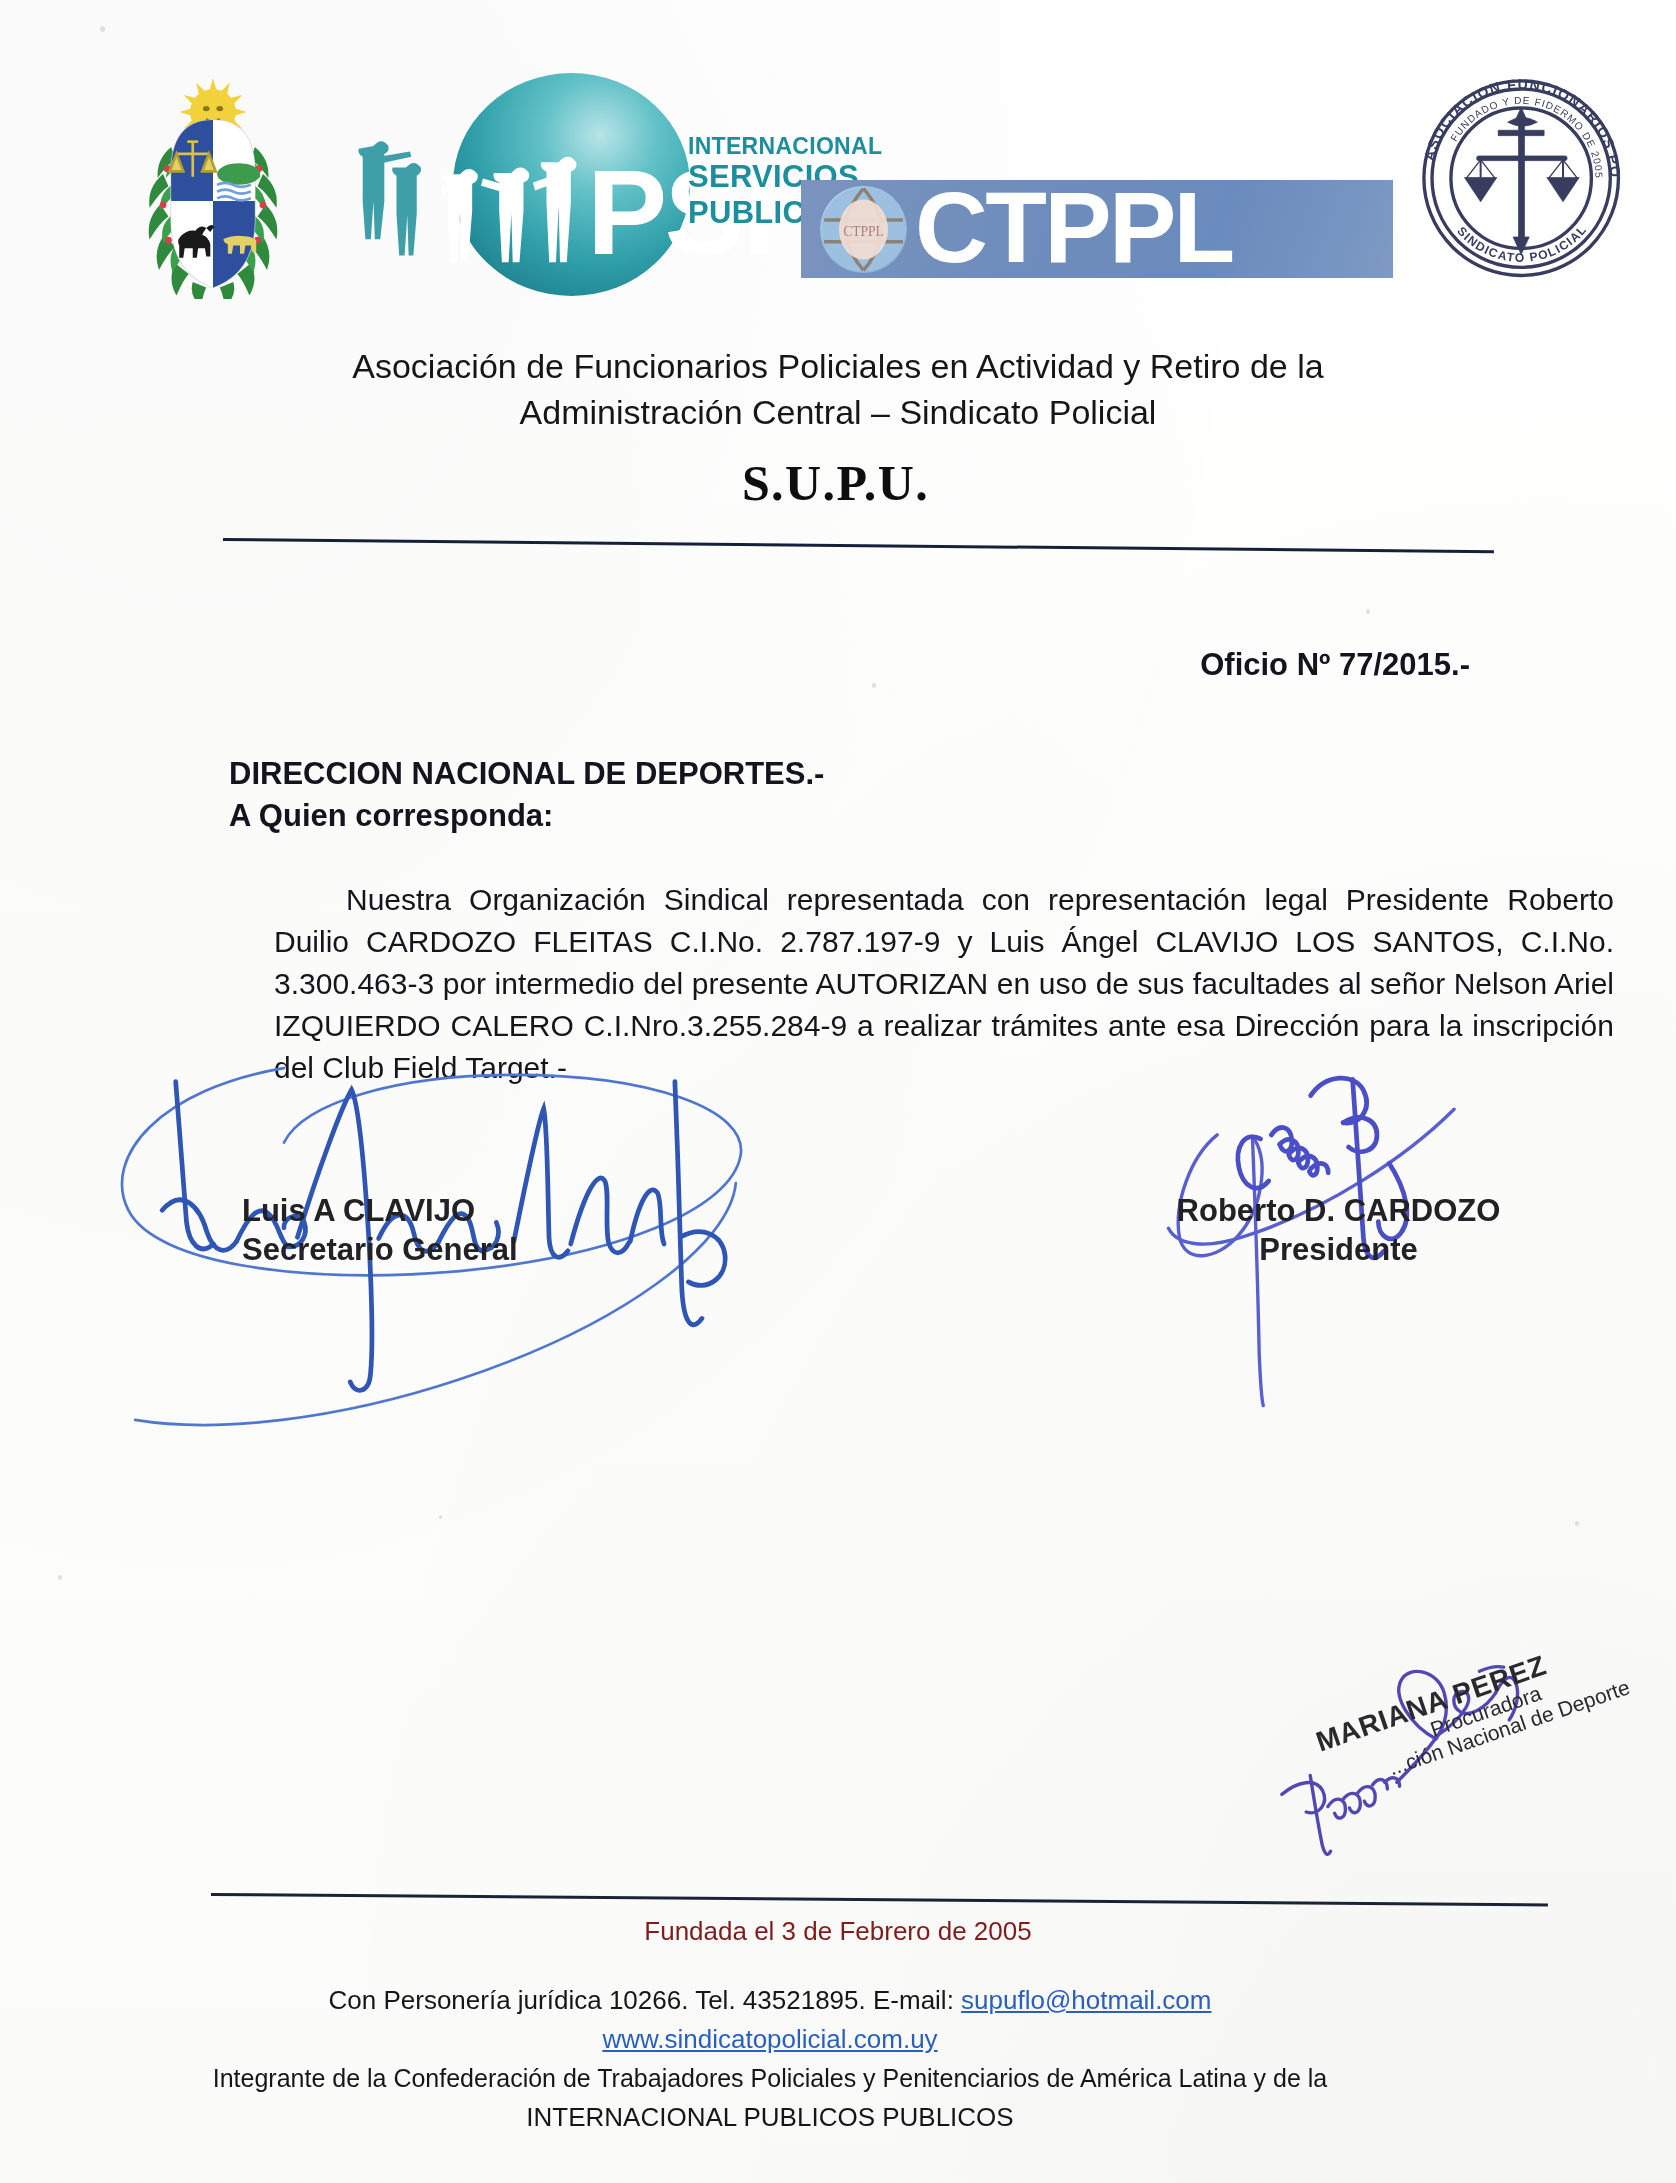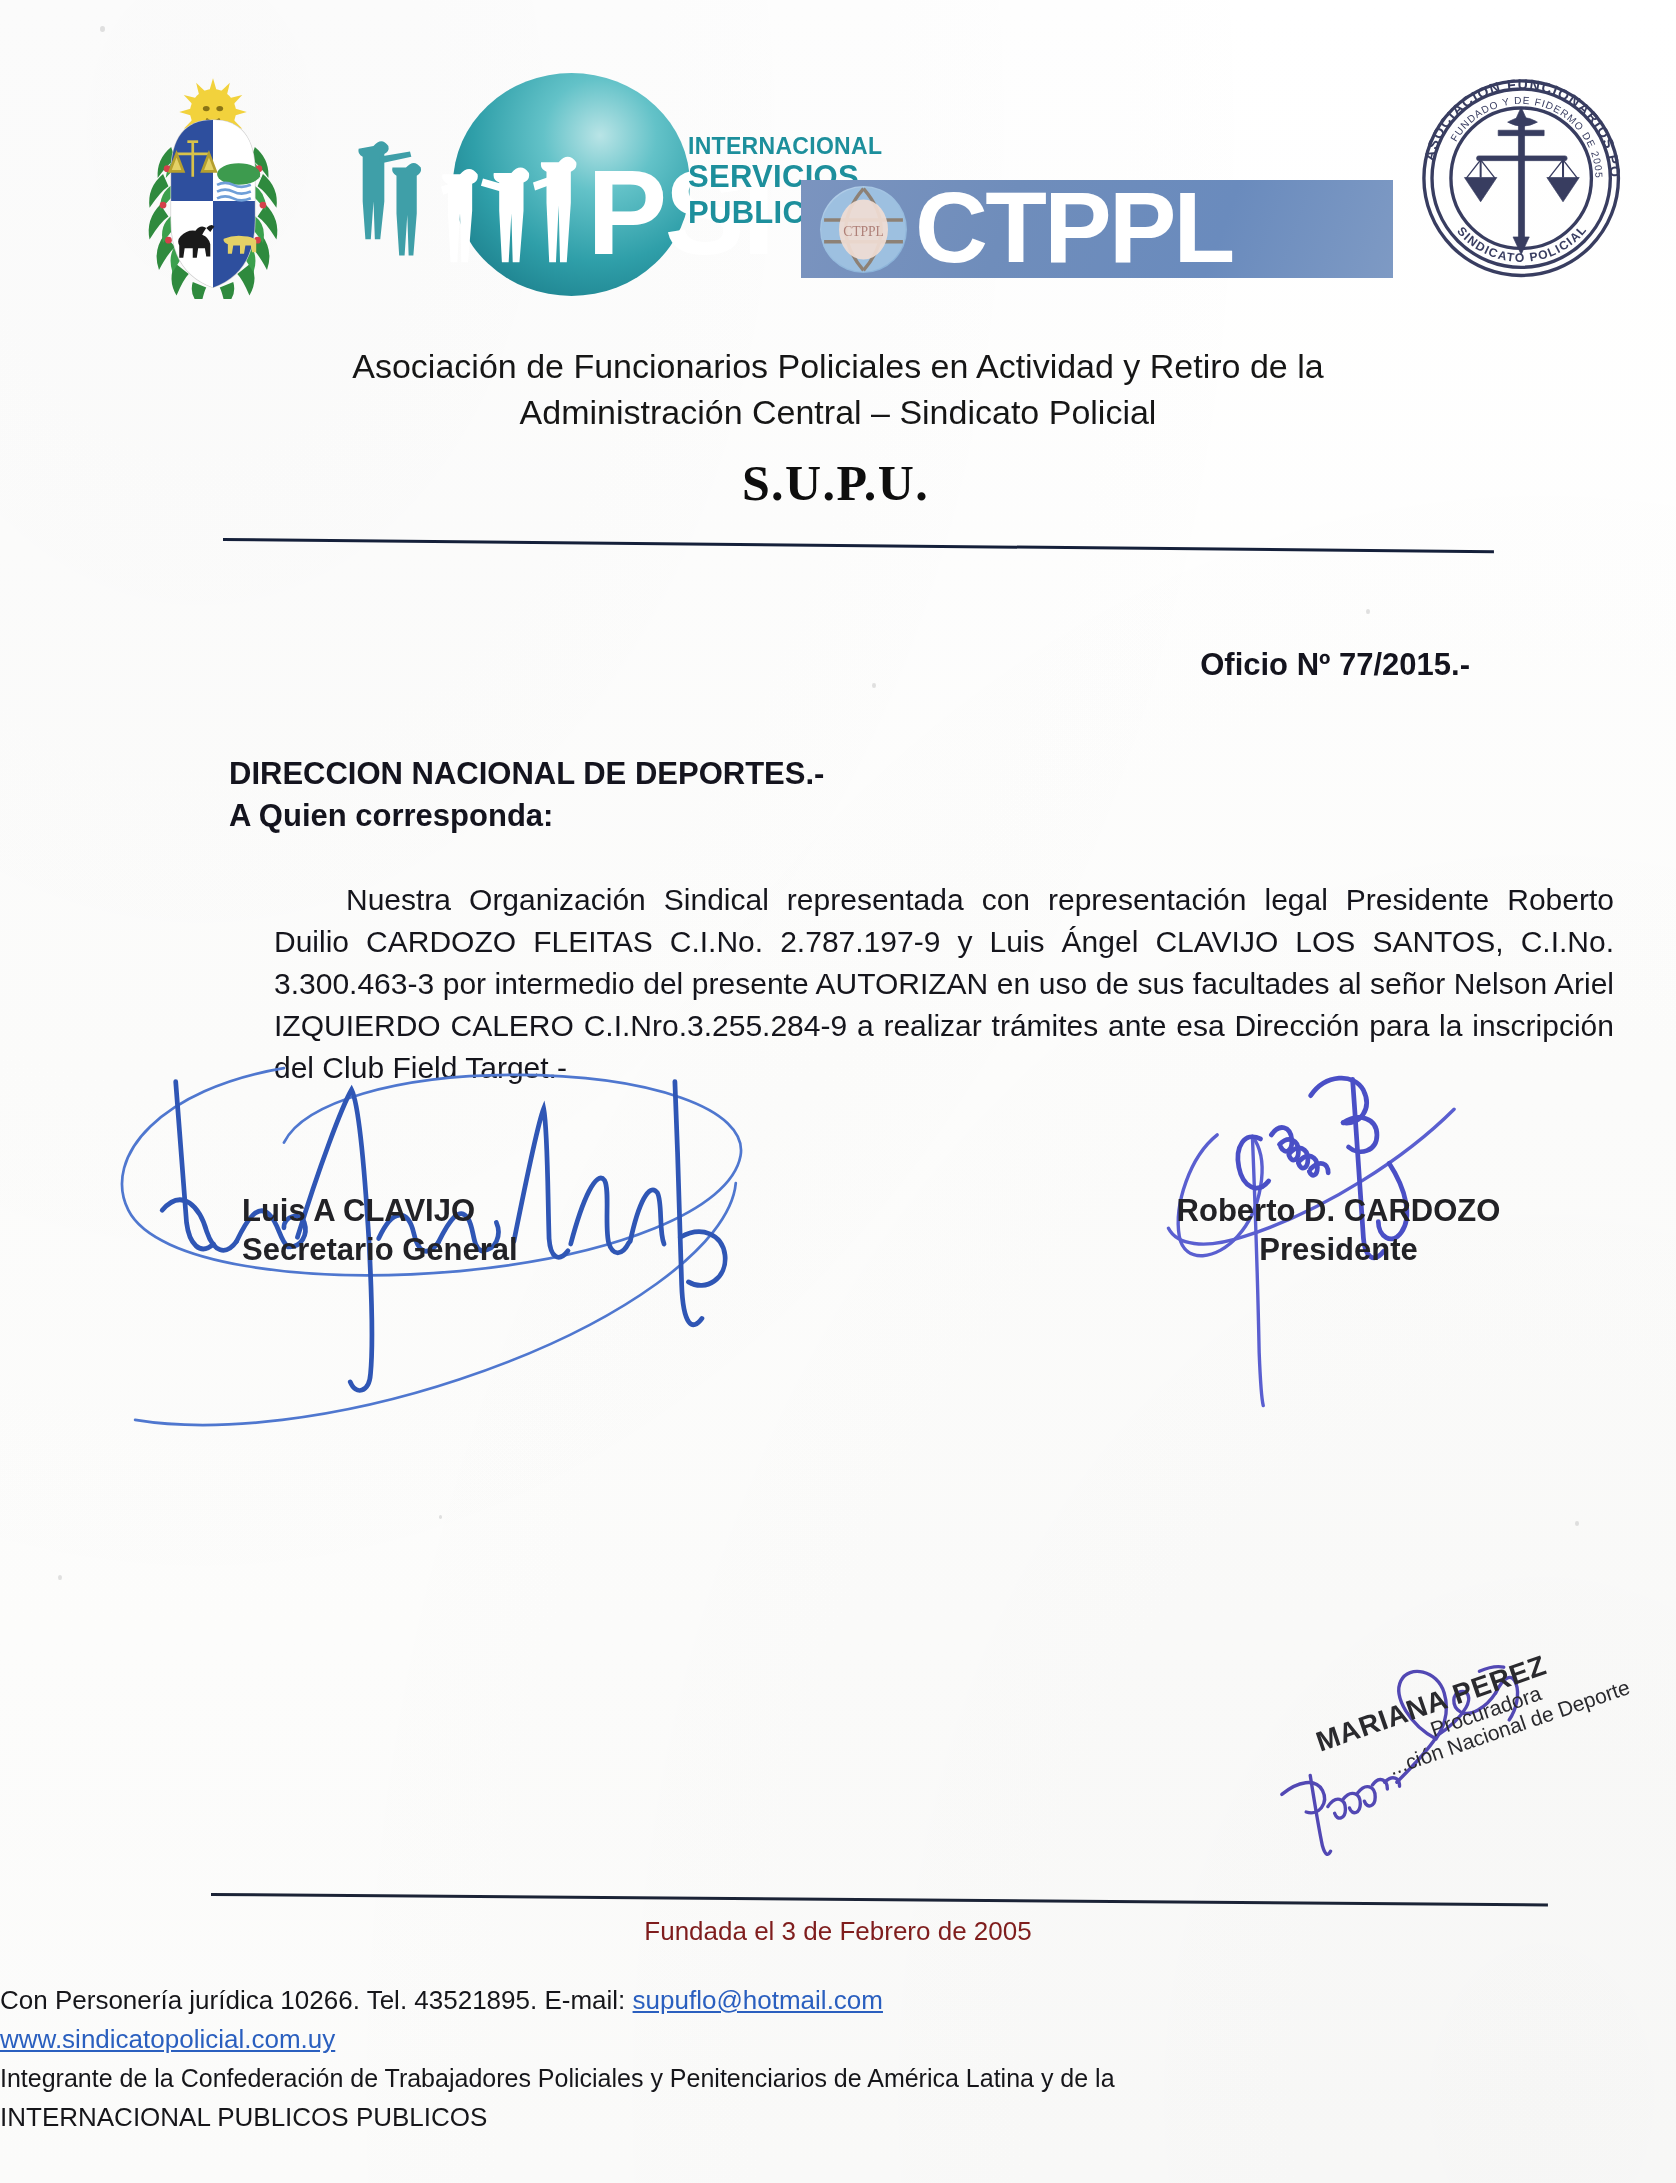--- a/index.html
+++ b/index.html
@@ -250,20 +250,21 @@
     left:0; top:1916px;
     width:1676px;
     text-align:center;
     font-size:26px;
     color:#7f1d1d;
   }
   .footer-block{
     position:absolute;
     left:0; top:1981px;
     width:1540px;
+    text-align:center;
     font-size:26px;
     line-height:39px;
     color:#16161a;
   }
   .link{
     color:#2a5fbf;
     text-decoration:underline;
   }
   .footer-line{ display:block; }
   .footer-wide{ font-size:25px; }

